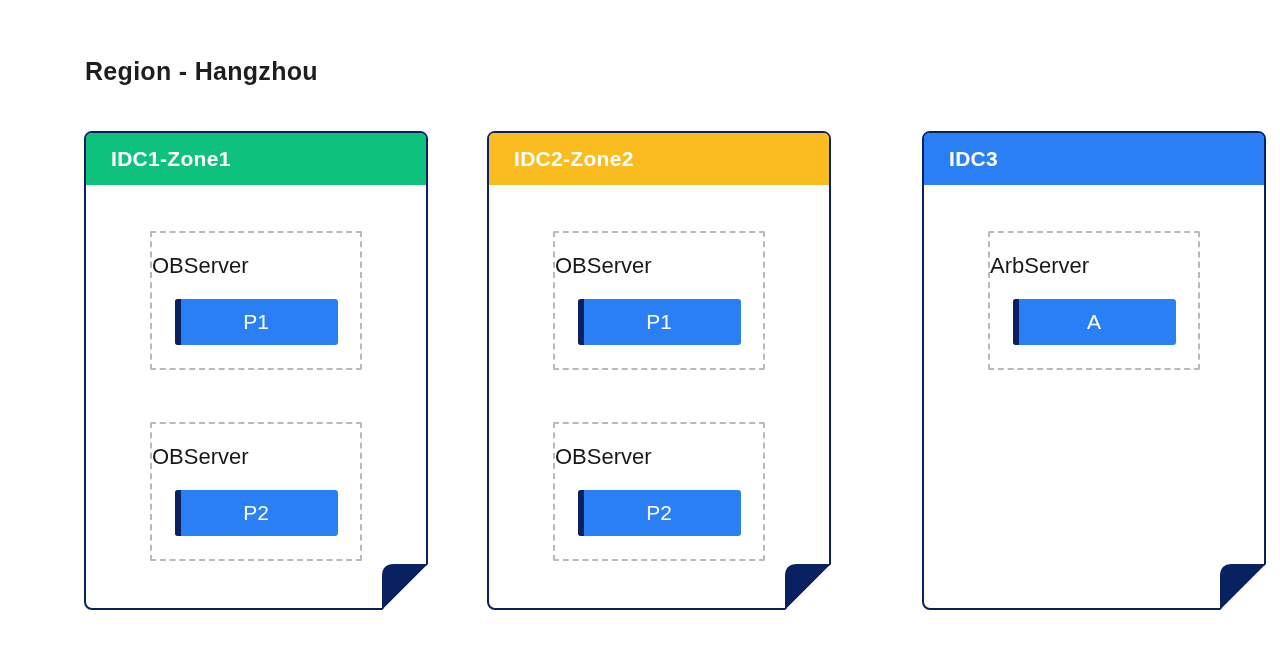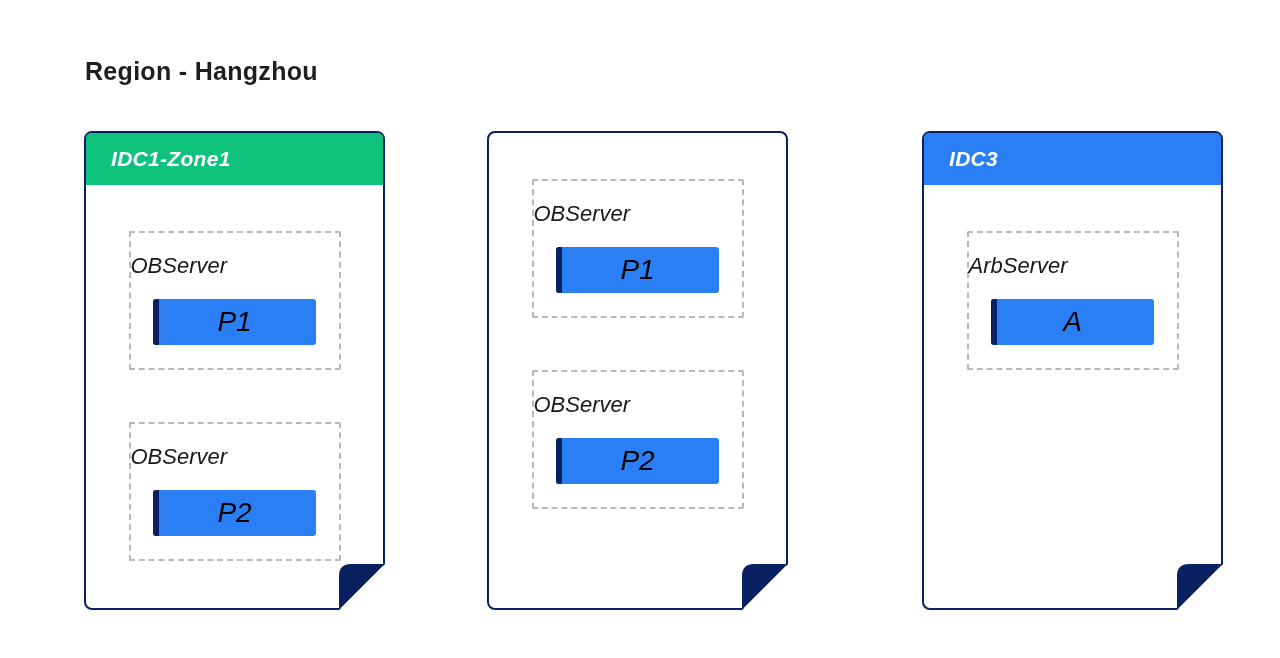--- a/index.html
+++ b/index.html
@@ -23,28 +23,27 @@
     font-size: 25px;
     line-height: 30px;
     font-weight: 700;
     color: #1e1e1e;
     letter-spacing: 0.3px;
     text-align: right;
   }
   .card {
     position: absolute;
     top: 131px;
-    width: 301px;
+    width: 344px;
     height: 479px;
     box-sizing: border-box;
     background: #ffffff;
     border: 2px solid #0a2161;
     border-radius: 8px;
     clip-path: polygon(0 0, 100% 0, 100% calc(100% - 46px), calc(100% - 46px) 100%, 0 100%);
-    font-style: italic;
   }
   .card-1 { left: 84px; }
   .card-2 { left: 487px; }
   .card-3 { left: 922px; }
   .card-header {
     height: 52px;
     line-height: 52px;
     padding-left: 25px;
     font-size: 21px;
     font-weight: 700;
@@ -87,22 +86,22 @@
   }
   .badge-accent-bar {
     position: absolute;
     left: 0;
     top: 0;
     bottom: 0;
     width: 6px;
     border-radius: 3px 0 0 3px;
   }
   .badge-label {
-    color: #000000;
-    font-size: 28px;
+    color: #ffffff;
+    font-size: 21px;
   }
   .fold {
     position: absolute;
     right: -2px;
     bottom: -2px;
     width: 46px;
     height: 46px;
     display: block;
   }
 </style>
@@ -130,20 +129,21 @@
           <span class="badge-label">P2</span>
         </div>
       </div>
     </div>
     <svg class="fold" viewBox="0 0 46 46" aria-hidden="true">
       <path d="M12,0 H46 L0,46 V12 Q0,0 12,0 Z" fill="#0a2161" style="fill: rgb(10, 33, 97);"></path>
     </svg>
   </div>
 
   <div class="card card-2" style="border-color: rgb(10, 33, 97);">
+    <div class="card-header" style="background-color: rgb(251, 188, 31);">IDC2-Zone2</div>
     <div class="card-body">
       <div class="server-box">
         <div class="server-name">OBServer</div>
         <div class="replica-badge" style="background-color: rgb(43, 127, 245);">
           <span class="badge-accent-bar" style="background-color: rgb(10, 33, 97);"></span>
           <span class="badge-label">P1</span>
         </div>
       </div>
       <div class="server-box">
         <div class="server-name">OBServer</div>

